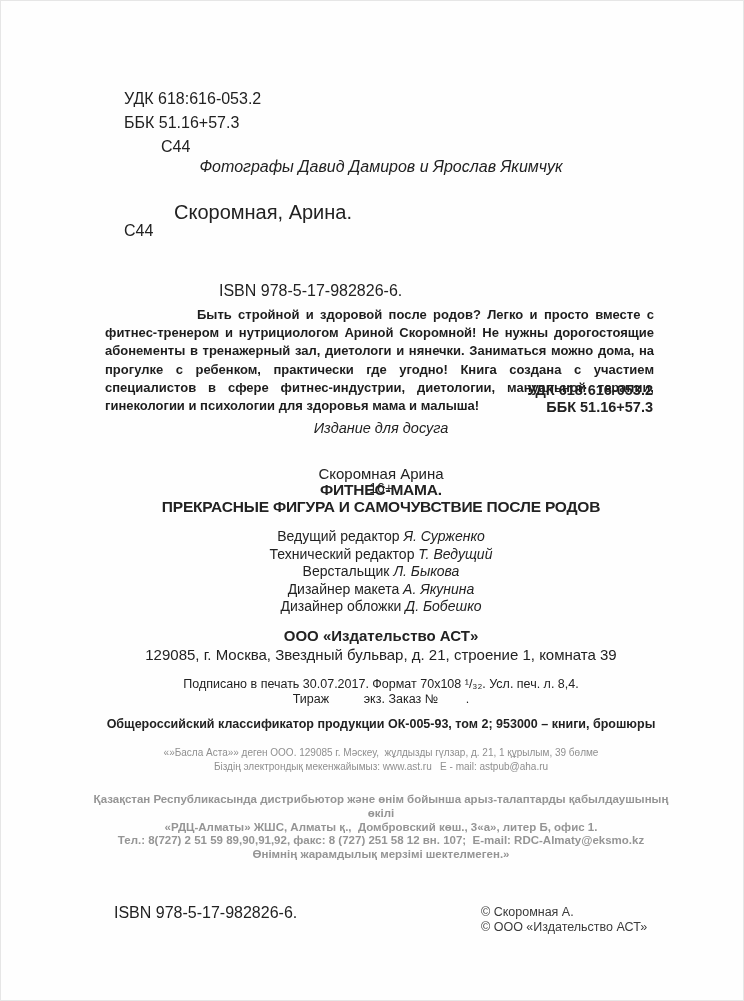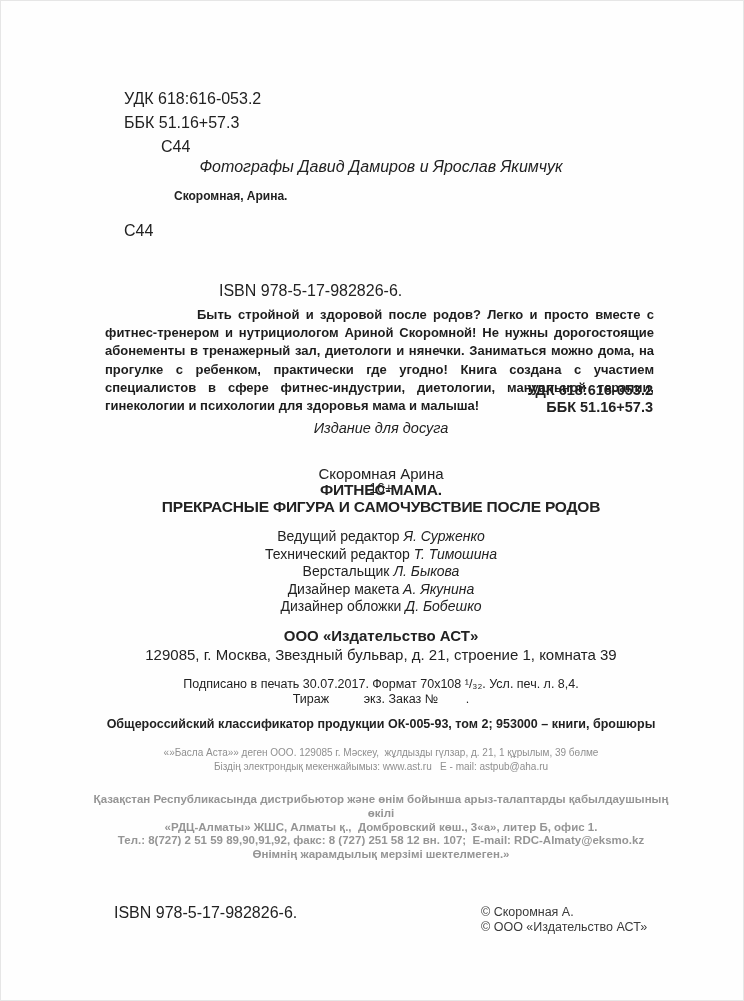--- a/index.html
+++ b/index.html
@@ -17,21 +17,21 @@
   .abs { position: absolute; }
 
   .top-codes { left: 123px; top: 86px; font-size: 16px; line-height: 24px; }
   .top-codes .code-indent { padding-left: 37px; }
 
   .photographers {
     left: 90px; top: 157px; width: 580px;
     text-align: center; font-style: italic; font-size: 16px;
   }
 
-  .catalog-author { left: 173px; top: 188px; font-size: 12px; font-weight: bold; }
+  .catalog-author { left: 173px; top: 200px; font-size: 20px; font-weight: normal; }
   .catalog-code   { left: 123px; top: 221px; font-size: 16px; }
   .catalog-desc   {
     left: 190px; top: 220px; width: 464px;
     font-size: 16px; line-height: 25px;
     text-align: justify; text-indent: 38px;
   }
   .catalog-isbn { left: 218px; top: 281px; font-size: 16px; }
 
   .annotation {
     left: 104px; top: 305px; width: 549px;
@@ -99,21 +99,21 @@
 
   <div class="abs centered title-author"><span class="b">Скоромная</span><span> Арина</span></div>
 
   <div class="abs centered book-title">
     <div>ФИТНЕС-МАМА.</div>
     <div>ПРЕКРАСНЫЕ ФИГУРА И САМОЧУВСТВИЕ ПОСЛЕ РОДОВ</div>
   </div>
 
   <div class="abs centered credits">
     <div><span>Ведущий редактор </span><span class="name">Я. Сурженко</span></div>
-    <div><span>Технический редактор </span><span class="name">Т. Тимошина</span></div>
+    <div><span>Технический редактор </span><span class="name">Т. Ведущий</span></div>
     <div><span>Верстальщик </span><span class="name">Л. Быкова</span></div>
     <div><span>Дизайнер макета </span><span class="name">А. Якунина</span></div>
     <div><span>Дизайнер обложки </span><span class="name">Д. Бобешко</span></div>
   </div>
 
   <div class="abs centered publisher">
     <div class="pub-name">ООО «Издательство АСТ»</div>
     <div>129085, г. Москва, Звездный бульвар, д. 21, строение 1, комната 39</div>
   </div>
 

